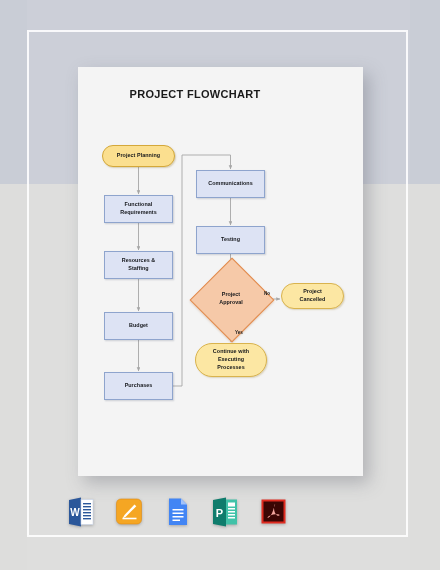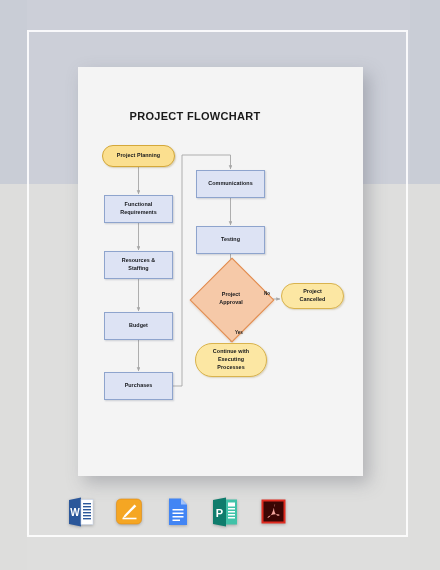--- a/index.html
+++ b/index.html
@@ -50,21 +50,21 @@
   #doc-page {
     position: absolute;
     left: 78px; top: 67px;
     width: 285px; height: 409px;
     background: #f4f4f4;
     box-shadow: 6px 7px 16px rgba(90,95,105,0.34);
   }
 
   #doc-title {
     position: absolute;
-    left: 0; top: 43px;
+    left: 0; top: 21px;
     width: 234px;
     text-align: center;
     font-size: 11px;
     font-weight: bold;
     letter-spacing: 0.3px;
     color: #1a1a1a;
   }
 
   
   #flow {

